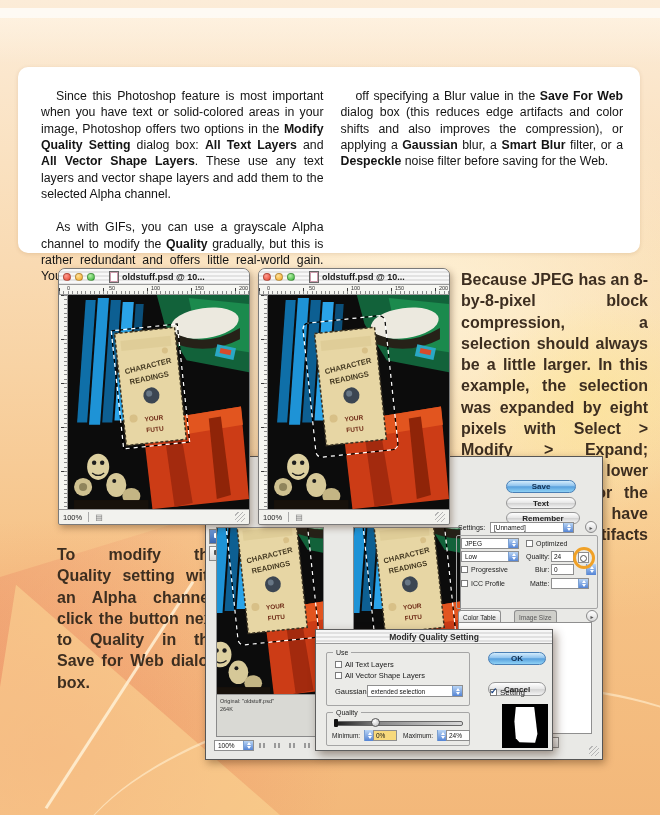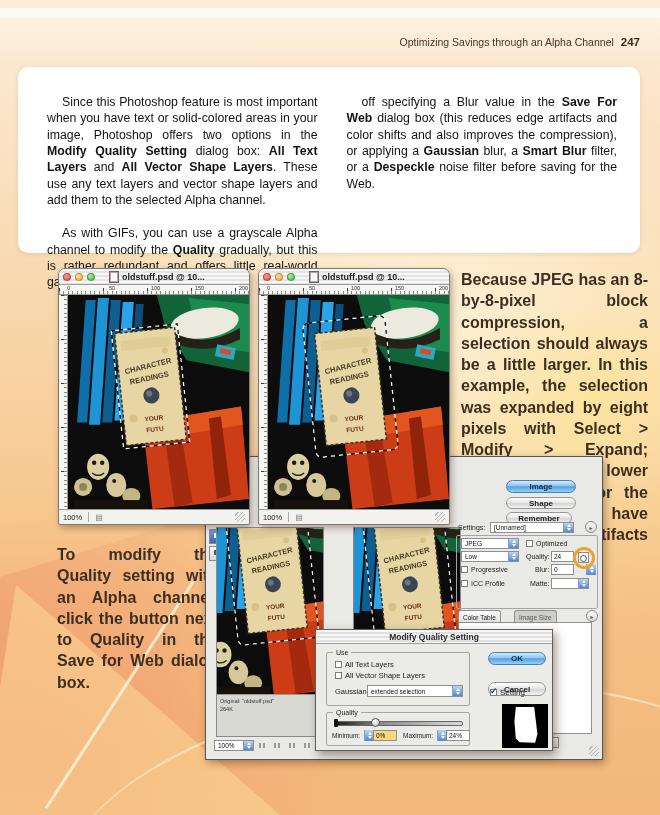--- a/index.html
+++ b/index.html
@@ -27,21 +27,21 @@
 
   
   .runhead{right:20px;top:36px;width:420px;text-align:right;color:#46362a;font-size:10.5px;}
   .runhead b{font-size:11.5px;margin-left:7px;color:#3c2d22;}
 
   
   .article-box{left:18px;top:67px;width:622px;height:186px;background:#fff;border-radius:10px;
     box-shadow:0 1px 4px rgba(120,70,20,.15);}
   .article-cols{display:flex;gap:17px;padding:21px 17px 0 23px;}
   .article-cols .col{width:293px;color:#141414;font-size:12.3px;line-height:1.33;text-align:justify;}
-  .article-cols p{margin:6px;text-indent:15px;}
+  .article-cols p{margin:0;text-indent:15px;}
   .article-cols p + p{margin-top:17px;}
 
   
   .cap{color:#3d2e20;font-weight:bold;font-size:16px;line-height:1.33;text-align:justify;}
   .cap-right{left:461px;top:269px;width:187px;}
   .cap-left{left:57px;top:544px;width:161px;}
 
   
   .ps-win{width:190px;height:255px;background:#ececec;border:1px solid #7a7a7a;border-radius:7px 7px 2px 2px;
     box-shadow:2px 3px 7px rgba(60,30,5,.35);z-index:3;display:flex;flex-direction:column;}
@@ -201,23 +201,20 @@
 
   <div class="abs bg-base"></div>
   <div class="abs bg-band-top"></div>
   <div class="abs bg-band-top2"></div>
   <div class="abs bg-yellow"></div>
   <div class="abs bg-pink"></div>
   <div class="abs bg-tri"></div>
   <div class="abs bg-line"></div>
   <div class="abs bg-swirl"></div>
 
-  <div class="abs runhead">
-    <span>Optimizing Savings through an Alpha Channel</span><b>247</b>
-  </div>
 
   <div class="abs article-box">
     <div class="article-cols">
       <div class="col">
         <p><span>Since this Photoshop feature is most important when you have text or solid-colored areas in your image, Photoshop offers two options in the </span><span style="font-weight: 700;">Modify Quality Setting</span><span> dialog box: </span><span style="font-weight: 700;">All Text Layers</span><span> and </span><span style="font-weight: 700;">All Vector Shape Layers</span><span>. These use any text layers and vector shape layers and add them to the selected Alpha channel.</span></p>
         <p><span>As with GIFs, you can use a grayscale Alpha channel to modify the </span><span style="font-weight: 700;">Quality</span><span> gradually, but this is rather redundant and offers little real-world gain. You're better</span></p>
       </div>
       <div class="col">
         <p><span>off specifying a Blur value in the </span><span style="font-weight: 700;">Save For Web</span><span> dialog box (this reduces edge artifacts and color shifts and also improves the compression), or applying a </span><span style="font-weight: 700;">Gaussian</span><span> blur, a </span><span style="font-weight: 700;">Smart Blur</span><span> filter, or a </span><span style="font-weight: 700;">Despeckle</span><span> noise filter before saving for the Web.</span></p>
       </div>
@@ -271,26 +268,26 @@
       </div>
       <div class="tickmarks">
           <i></i>
           <i></i>
           <i></i>
           <i></i>
         </div>
     </div>
 
     <div class="abs pillbtn pill-aqua" style="left:300px;top:23px;width:70px;height:13px;">
-        <span>Image</span>
+        <span>Save</span>
       </div>
     <div class="abs pillbtn pill-white" style="left:300px;top:40px;width:70px;height:12px;">
-        <span>Shape</span>
-      </div>
-    <div class="abs pillbtn pill-white" style="left:300px;top:55px;width:66px;height:12px;">
+        <span>Text</span>
+      </div>
+    <div class="abs pillbtn pill-white" style="left:300px;top:55px;width:74px;height:12px;">
         <span>Remember</span>
       </div>
     <div class="abs circle-btn" style="left:379px;top:64px;">▸</div>
 
     <div class="abs" style="left:252px;top:67px;">Settings:</div>
     <div class="abs dd" style="left:284px;top:65px;width:84px;">
       <span>[Unnamed]</span>
       <span class="stepper">
           <i class="up"></i>
           <i class="dn"></i>

